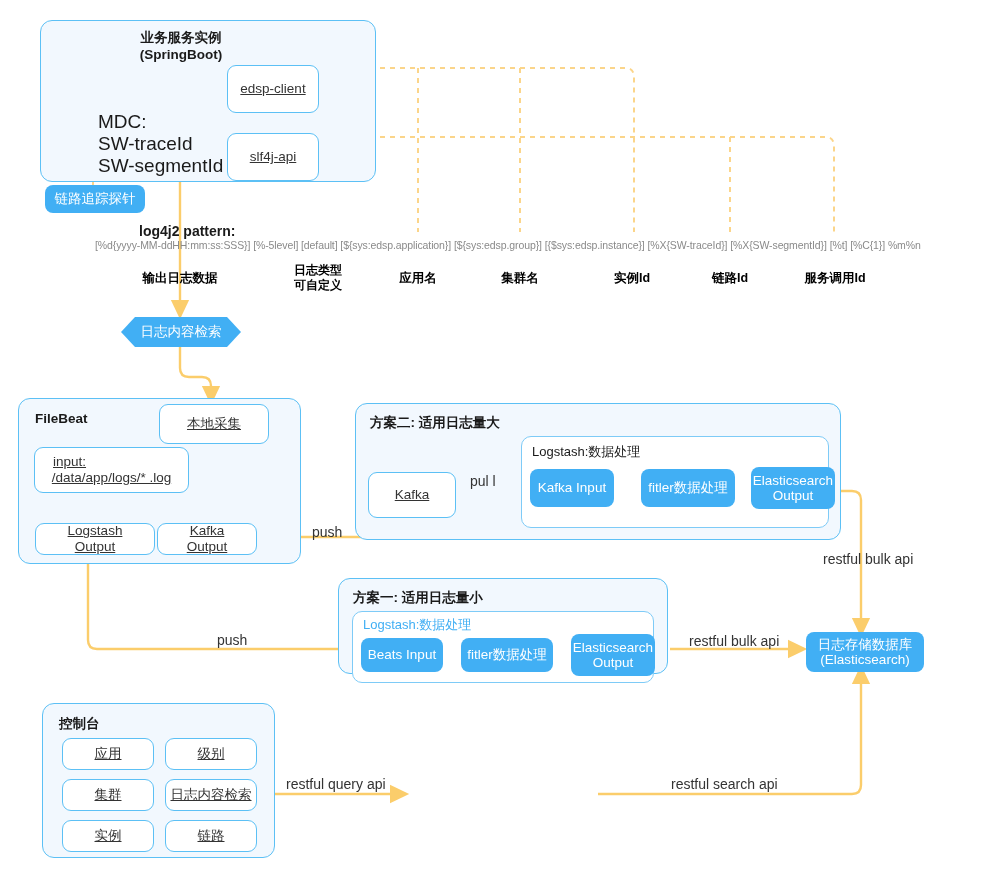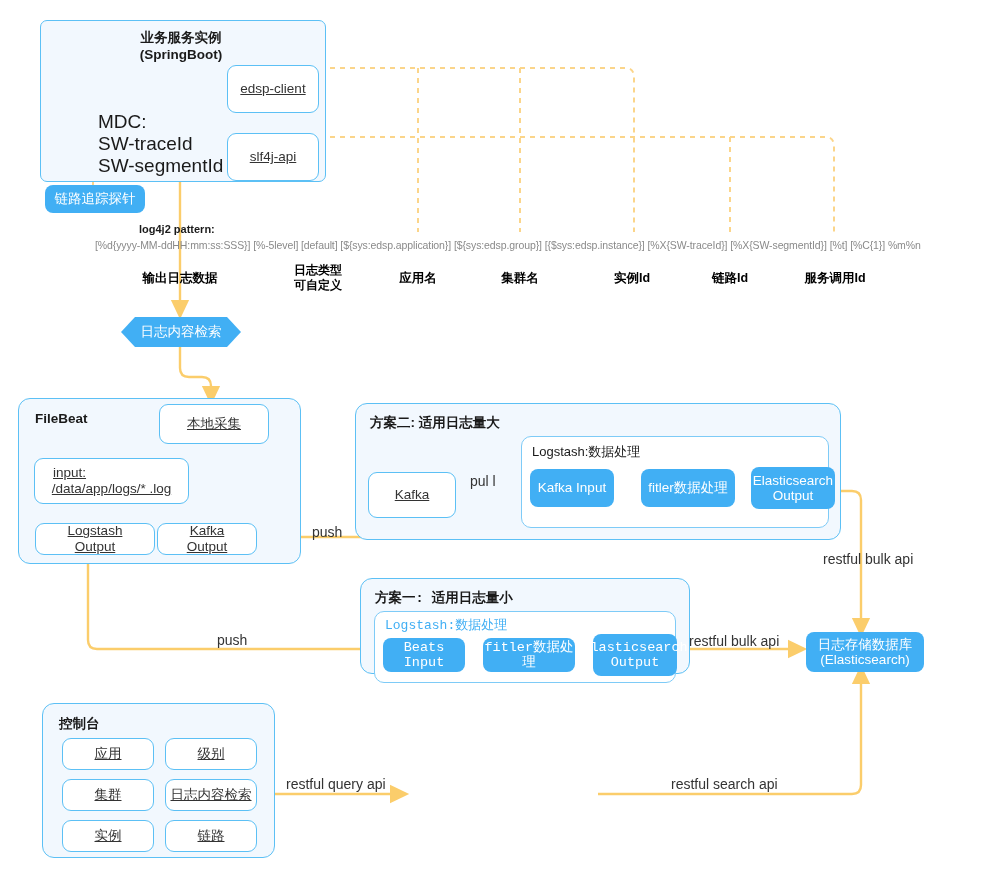--- a/index.html
+++ b/index.html
@@ -95,21 +95,21 @@
 
     <path d="M822,491 L852,491 Q861,491 861,500 L861,630" stroke="#FBCD6B" stroke-width="2.4" fill="none" marker-end="url(#arrY)"></path>
 
     <path d="M670,649 L800,649" stroke="#FBCD6B" stroke-width="2.4" fill="none" marker-end="url(#arrY)"></path>
 
     <path d="M275,794 L402,794" stroke="#FBCD6B" stroke-width="2.4" fill="none" marker-end="url(#arrY)"></path>
 
     <path d="M598,794 L852,794 Q861,794 861,785 L861,672" stroke="#FBCD6B" stroke-width="2.4" fill="none" marker-end="url(#arrY)"></path>
   </svg>
 
-  <div class="abs panel" style="left:40px;top:20px;width:286px;height:162px;border-radius:7px;">
+  <div class="abs panel" style="left:40px;top:20px;width:336px;height:162px;">
     <div class="abs center" style="left:60px;top:8px;width:160px;">
       <div class="panel-title">业务服务实例</div>
       <div class="panel-title">(SpringBoot)</div>
     </div>
 
     <div class="abs" style="left:57px;top:90px;">
       <div class="plain">MDC:</div>
       <div class="plain">SW-traceId</div>
       <div class="plain">SW-segmentId</div>
     </div>
@@ -120,21 +120,21 @@
 
     <div class="abs wbox" style="left:186px;top:112px;width:92px;height:48px;">
       <span>slf4j-api</span>
     </div>
   </div>
 
   <div class="abs bluebox" style="left:45px;top:185px;width:100px;height:28px;">
     <span>链路追踪探针</span>
   </div>
 
-  <div class="abs bold" style="left:139px;top:223px;font-size:11px;color:#1a1a1a;">log4j2 pattern:</div>
+  <div class="abs bold" style="left:139px;top:223px;font-size:14px;color:#1a1a1a;">log4j2 pattern:</div>
 
   <div class="abs mono-ish" style="left:95px;top:239px;width:900px;">[%d{yyyy-MM-ddHH:mm:ss:SSS}] [%-5level] [default] [${sys:edsp.application}] [${sys:edsp.group}] [{$sys:edsp.instance}] [%X{SW-traceId}] [%X{SW-segmentId}] [%t] [%C{1}] %m%n</div>
 
   <div class="abs center" style="left:120px;top:270px;width:120px;">
     <div class="bold" style="font-size:12.5px;">输出日志数据</div>
   </div>
   <div class="abs center" style="left:283px;top:263px;width:70px;">
     <div class="bold" style="font-size:12px;line-height:1.25;">日志类型</div>
     <div class="bold" style="font-size:12px;line-height:1.25;">可自定义</div>
   </div>
@@ -160,21 +160,21 @@
     </div>
   </div>
 
   <div class="abs panel" style="left:18px;top:398px;width:283px;height:166px;">
     <div class="abs panel-title" style="left:16px;top:12px;">FileBeat</div>
 
     <div class="abs wbox" style="left:140px;top:5px;width:110px;height:40px;">
       <span>本地采集</span>
     </div>
 
-    <div class="abs wbox" style="left:15px;top:48px;width:155px;height:46px;flex-direction:column;margin-top:11px;">
+    <div class="abs wbox" style="left:15px;top:48px;width:155px;height:46px;flex-direction:column;">
       <span style="align-self:flex-start;margin-left:18px;">input:</span>
       <span>/data/app/logs/* .log</span>
     </div>
 
     <div class="abs wbox" style="left:16px;top:124px;width:120px;height:32px;flex-direction:column;">
       <span>Logstash</span>
       <span>Output</span>
     </div>
 
     <div class="abs wbox" style="left:138px;top:124px;width:100px;height:32px;flex-direction:column;">
@@ -201,21 +201,21 @@
       </div>
       <div class="abs bluebox" style="left:229px;top:30px;width:84px;height:42px;flex-direction:column;">
         <span>Elasticsearch</span>
         <span>Output</span>
       </div>
     </div>
   </div>
 
   <div class="abs lbl" style="left:470px;top:473px;">pul l</div>
 
-  <div class="abs panel" style="left:360px;top:578px;width:330px;height:96px;font-family:Liberation Mono, monospace;">
+  <div class="abs panel" style="left:338px;top:578px;width:330px;height:96px;">
     <div class="abs panel-title" style="left:14px;top:10px;">方案一: 适用日志量小</div>
 
     <div class="abs" style="left:13px;top:32px;width:302px;height:72px;border:1.5px solid #7ECBF7;border-radius:10px;background:#FFFFFF;">
       <div class="abs" style="left:10px;top:4px;font-size:13px;color:#41AFF4;">Logstash:数据处理</div>
 
       <div class="abs bluebox" style="left:8px;top:26px;width:82px;height:34px;">
         <span>Beats Input</span>
       </div>
       <div class="abs bluebox" style="left:108px;top:26px;width:92px;height:34px;">
         <span>fitler数据处理</span>

